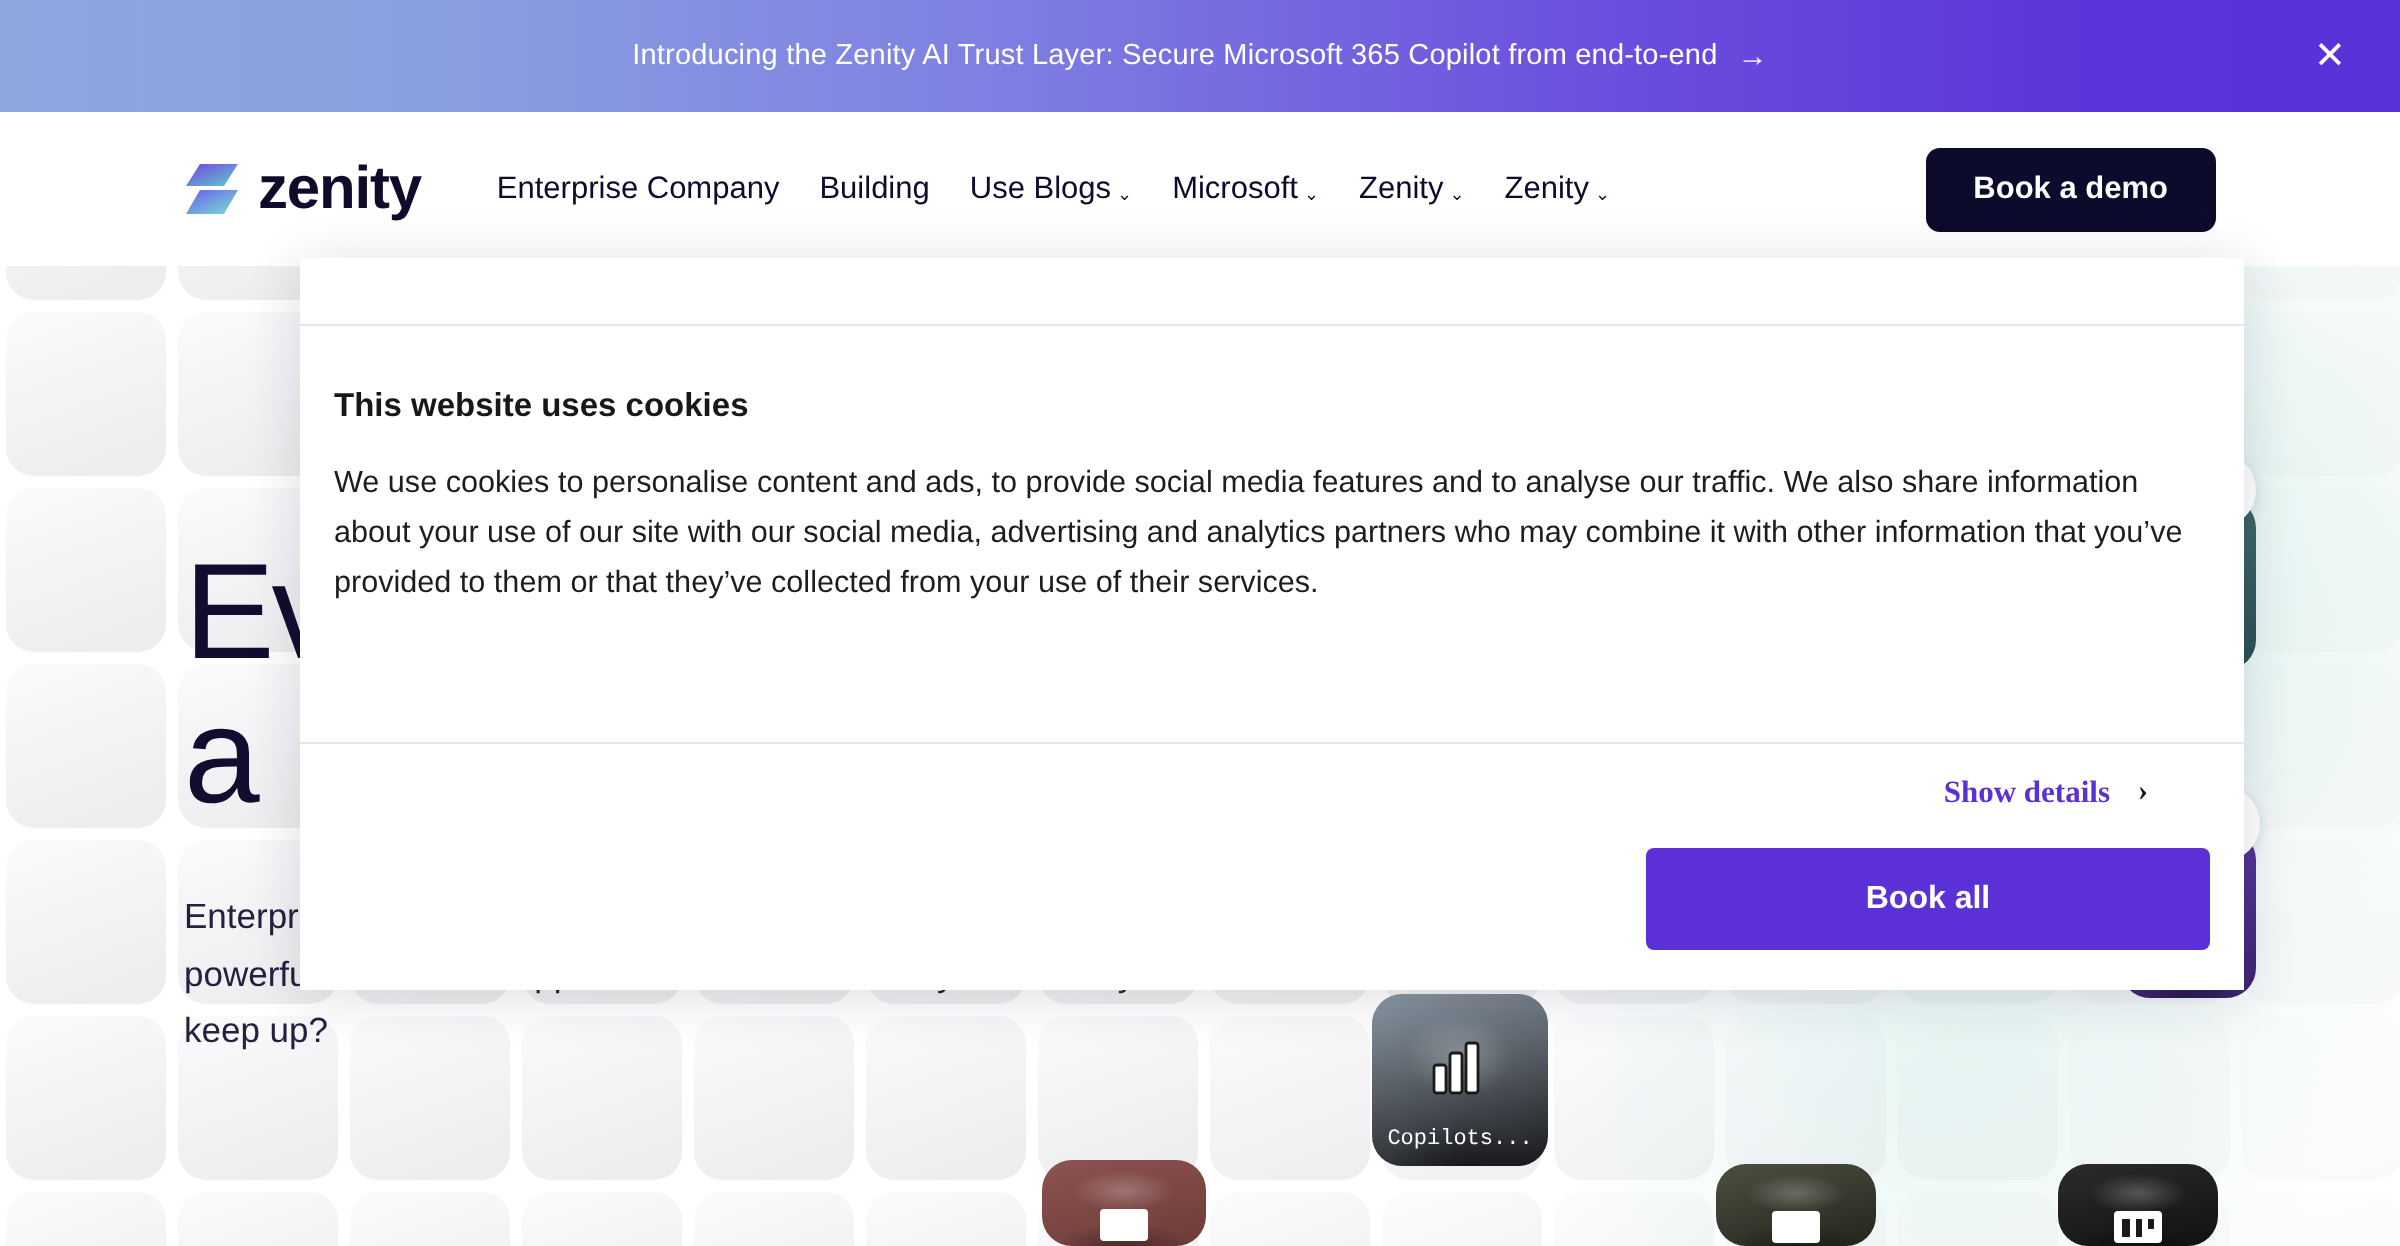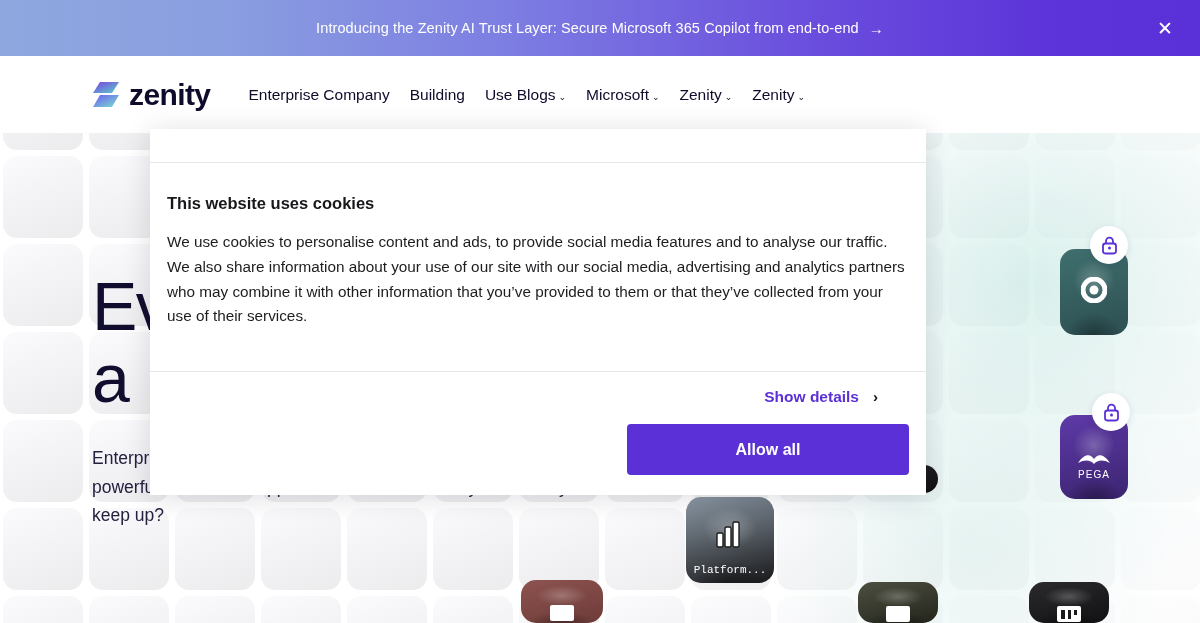--- a/index.html
+++ b/index.html
@@ -104,37 +104,38 @@
   }
   .lock-badge {
     position:absolute; width: 38px; height: 38px; border-radius: 50%;
     background: #ffffff; box-shadow: 0 2px 7px rgba(40,30,90,.13);
     display:flex; align-items:center; justify-content:center; z-index: 6;
   }
 
   
   #cookie-overlay { position:absolute; inset:0; z-index: 40; pointer-events:none; }
   #cookie-dialog {
-    position: absolute; left: 150px; top: 129px; width: 776px; height: 366px;
+    position: absolute; left: 150px; top: 129px; width: 972px; height: 366px;
     background: #ffffff; box-shadow: 0 3px 26px rgba(20,18,50,.14);
     pointer-events: auto; display:flex; flex-direction:column;
   }
   #cookie-head { height: 34px; border-bottom: 1px solid #e6e6e9; flex: 0 0 auto; }
   #cookie-body { padding: 31px 17px 0 17px; flex: 1 1 auto; }
   #cookie-title {
     font-size: 16.5px; font-weight: 700; color:#18181b; margin-bottom: 17px;
   }
   #cookie-text { font-size: 15.3px; line-height: 1.62; color:#1d1d20; }
   #cookie-foot {
     border-top: 1px solid #e6e6e9; padding: 16px 17px 20px 17px; flex: 0 0 auto;
   }
   #show-details {
     display:flex; justify-content:flex-end; gap: 14px;
     color:#5b30d6; font-size: 15.5px; font-weight: 700; cursor:pointer;
     padding-right: 31px;
+    font-family: Liberation Serif, serif;
   }
   #show-details .chev { color:#15131f; font-size: 15px; font-weight:700; }
   #allow-all {
     margin-top: 18px; margin-left: auto; display:block;
     width: 282px; height: 51px; background:#5b30d6; color:#fff; border:none;
     border-radius: 4px; font-size: 16px; font-weight: 700; cursor:pointer;
     font-family: inherit;
   }
 </style>
 </head>
@@ -190,20 +191,21 @@
         <span>Zenity</span>
         <span class="caret">⌄</span>
       </div>
       <div class="nav-link">
         <span>Zenity</span>
         <span class="caret">⌄</span>
       </div>
     </div>
 
     <div id="nav-actions">
+      <button id="demo-btn">Book a demo</button>
     </div>
   </div>
 
   <div id="hero">
     <div id="lattice">
         <div class="cell" style="left: 3px; top: -65px; width: 80px; height: 82px; opacity: 1;"></div>
         <div class="cell" style="left: 89px; top: -65px; width: 80px; height: 82px; opacity: 1;"></div>
         <div class="cell" style="left: 175px; top: -65px; width: 80px; height: 82px; opacity: 1;"></div>
         <div class="cell" style="left: 261px; top: -65px; width: 80px; height: 82px; opacity: 1;"></div>
         <div class="cell" style="left: 347px; top: -65px; width: 80px; height: 82px; opacity: 1;"></div>
@@ -339,21 +341,21 @@
             <circle cx="8.5" cy="12" r="1.5" fill="#5b30d6"></circle>
           </svg>
         </div>
         <div class="tile" style="left: 686px; top: 364px; width: 88px; height: 86px; background: linear-gradient(165deg, rgb(141, 154, 166) 0%, rgb(24, 24, 26) 100%);">
           <div class="face" style="background: radial-gradient(44% 34% at 50% 36%, rgba(255, 255, 255, 0.24) 0%, rgba(255, 255, 255, 0) 70%), radial-gradient(60% 40% at 50% 102%, rgba(0, 0, 0, 0.35) 0%, rgba(0, 0, 0, 0) 70%);"></div>
           <div class="app-glyph" style="top: 47%;"><svg width="30" height="28" viewBox="0 0 30 28">
               <rect x="2" y="12" width="6" height="14" rx="1.4" fill="#fff" stroke="#1a1a1a" stroke-width="1.4"></rect>
               <rect x="10" y="6" width="6" height="20" rx="1.4" fill="#fff" stroke="#1a1a1a" stroke-width="1.4"></rect>
               <rect x="18" y="1" width="6" height="25" rx="1.4" fill="#fff" stroke="#1a1a1a" stroke-width="1.4"></rect>
             </svg></div>
-          <div class="badge-label">Platform...</div>
+          <div class="badge-label">Copilots...</div>
         </div>
         <div class="tile" style="left: 521px; top: 447px; width: 82px; height: 43px; background: linear-gradient(165deg, rgb(141, 83, 80) 0%, rgb(109, 59, 56) 100%);">
           <div class="face" style="background: radial-gradient(44% 34% at 50% 36%, rgba(255, 255, 255, 0.24) 0%, rgba(255, 255, 255, 0) 70%), radial-gradient(60% 40% at 50% 102%, rgba(0, 0, 0, 0.35) 0%, rgba(0, 0, 0, 0) 70%);"></div>
           <div class="app-glyph" style="top: 82%;"><svg width="26" height="18" viewBox="0 0 26 18">
               <rect x="1" y="1" width="24" height="16" rx="2" fill="#fff"></rect>
             </svg></div>
         </div>
         <div class="tile" style="left: 858px; top: 449px; width: 80px; height: 41px; background: linear-gradient(165deg, rgb(76, 79, 64) 0%, rgb(35, 37, 28) 100%);">
           <div class="face" style="background: radial-gradient(44% 34% at 50% 36%, rgba(255, 255, 255, 0.24) 0%, rgba(255, 255, 255, 0) 70%), radial-gradient(60% 40% at 50% 102%, rgba(0, 0, 0, 0.35) 0%, rgba(0, 0, 0, 0) 70%);"></div>
           <div class="app-glyph" style="top: 82%;"><svg width="26" height="18" viewBox="0 0 26 18">
@@ -380,18 +382,18 @@
       <div id="cookie-head"></div>
       <div id="cookie-body">
         <div id="cookie-title">This website uses cookies</div>
         <div id="cookie-text">We use cookies to personalise content and ads, to provide social media features and to analyse our traffic. We also share information about your use of our site with our social media, advertising and analytics partners who may combine it with other information that you’ve provided to them or that they’ve collected from your use of their services.</div>
       </div>
       <div id="cookie-foot">
         <div id="show-details">
           <span>Show details</span>
           <span class="chev">›</span>
         </div>
-        <button id="allow-all">Allow all</button>
+        <button id="allow-all">Book all</button>
       </div>
     </div>
   </div>
 
 </div>
 
 </body></html>

